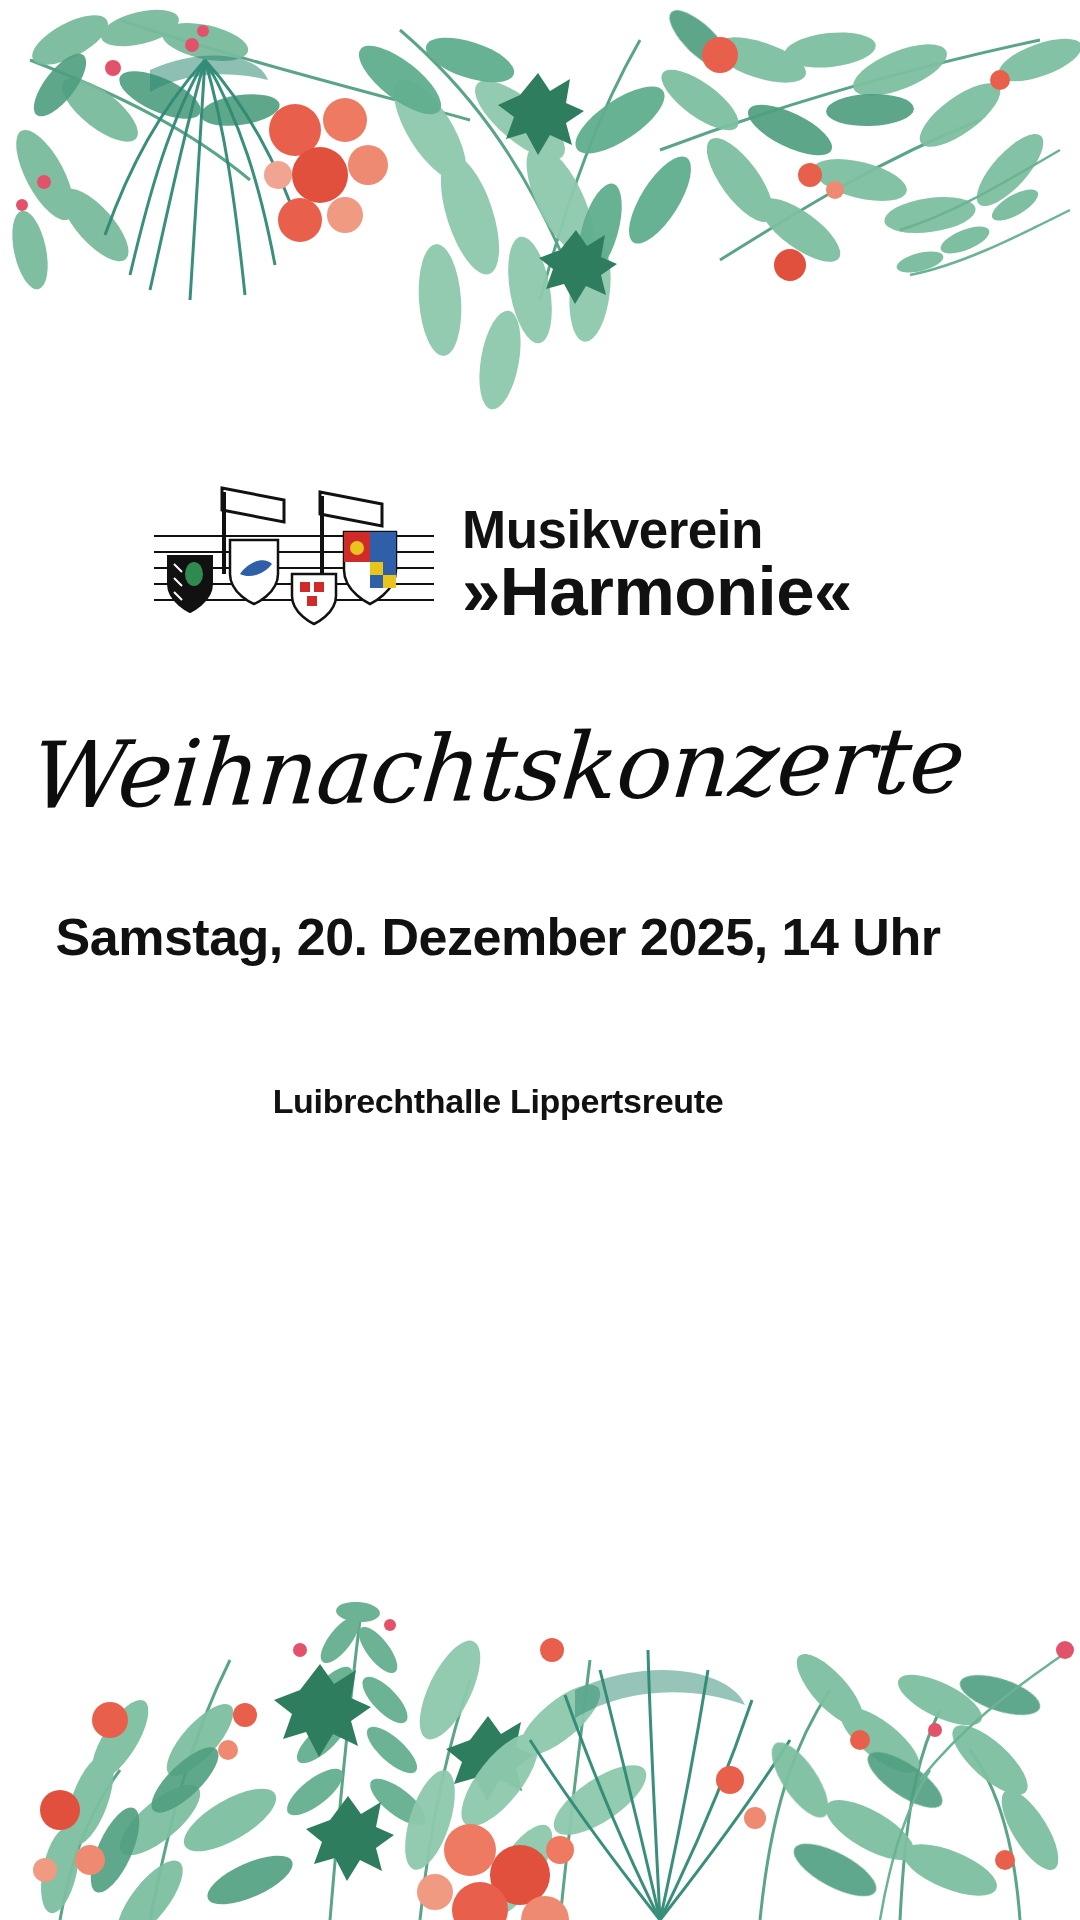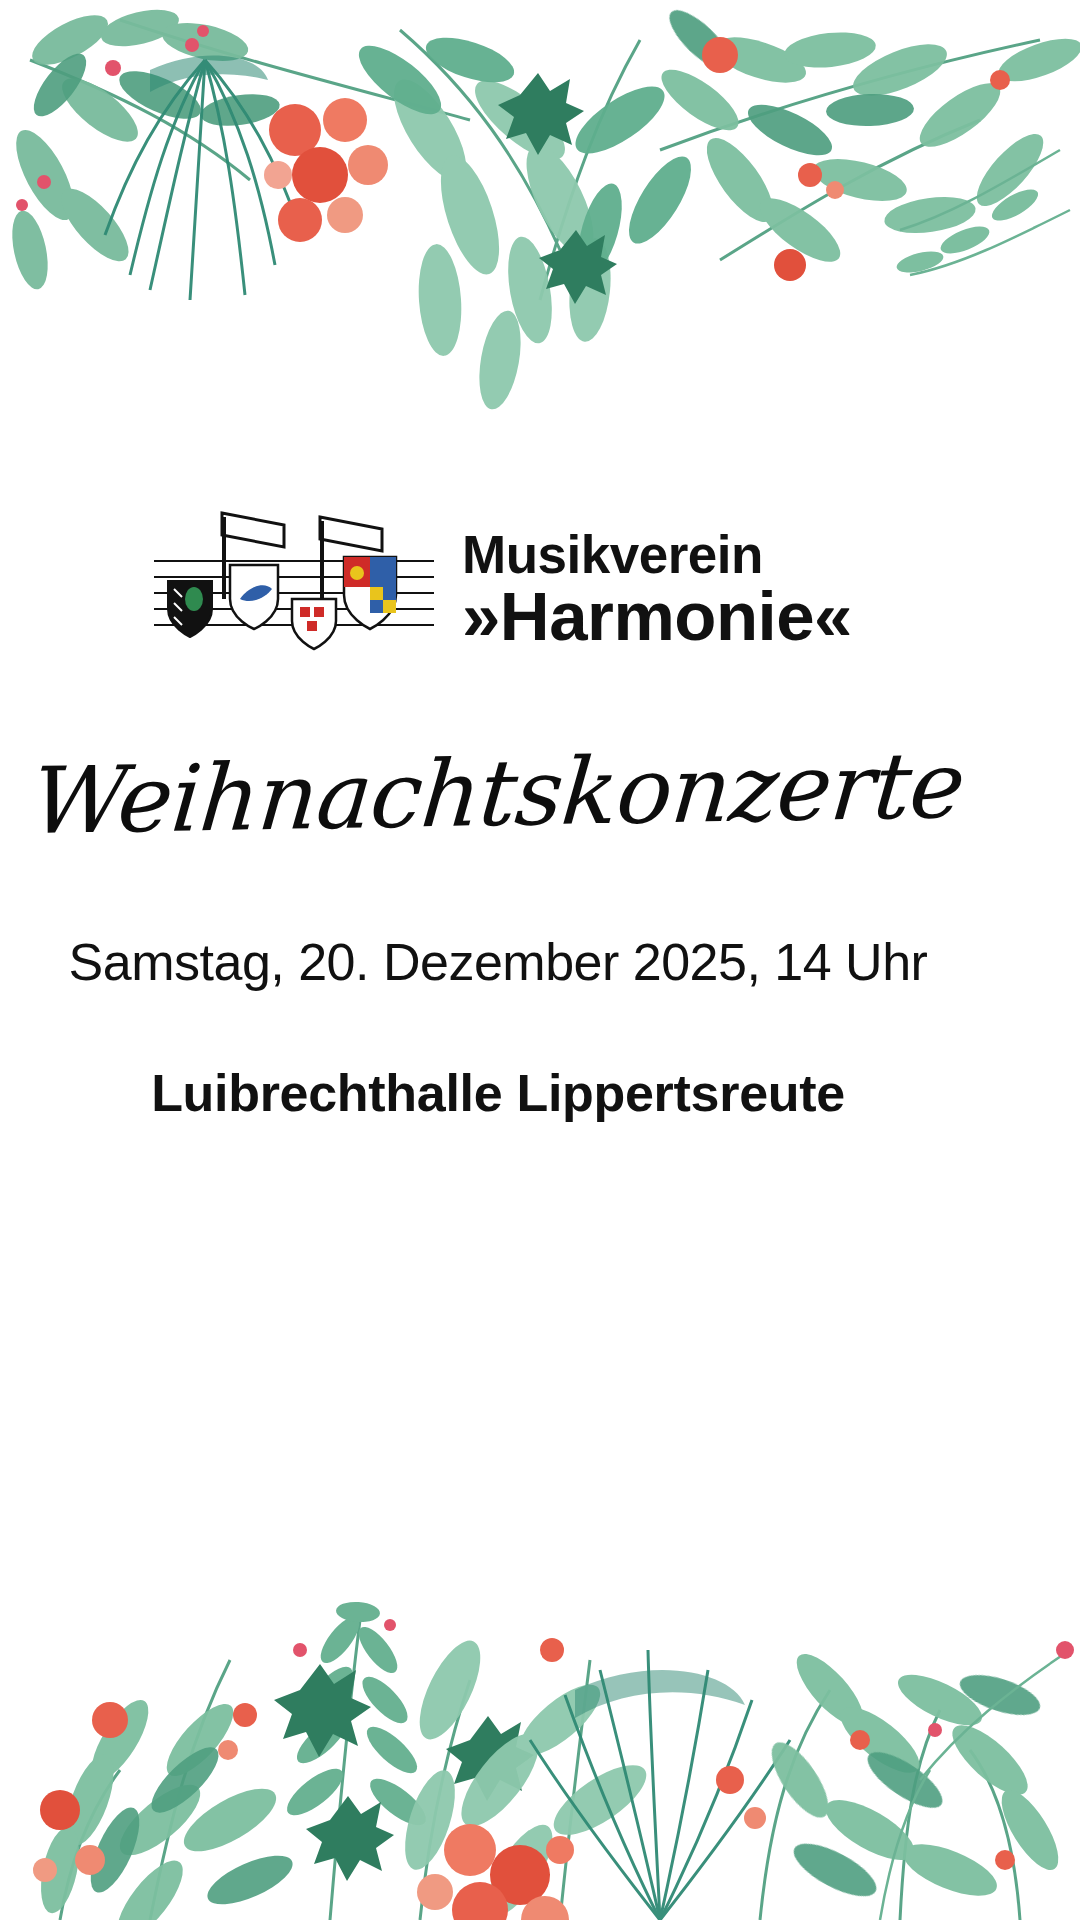--- a/index.html
+++ b/index.html
@@ -37,21 +37,21 @@
   }
   .deco-bottom {
     bottom: 0;
     height: 700px;
   }
   .deco svg { display: block; width: 100%; height: 100%; }
 
   
   .content {
     position: absolute;
-    top: 500px;
+    top: 475px;
     left: 0;
     width: 996px;
     text-align: center;
   }
 
   .logo-block {
     display: flex;
     align-items: center;
     justify-content: center;
     gap: 18px;
@@ -88,28 +88,28 @@
     letter-spacing: -1px;
     transform: skewX(-6deg) rotate(-1deg);
     color: #0d0d0d;
   }
 
   .dates {
     margin-top: 80px;
   }
   .dates .line {
     font-size: 52px;
-    font-weight: normal;
+    font-weight: bold;
     letter-spacing: -0.5px;
     line-height: 1.38;
   }
 
   .venue {
-    margin-top: 64px;
-    font-size: 52px;
+    margin-top: 108px;
+    font-size: 34px;
     font-weight: bold;
     letter-spacing: -0.3px;
   }
 </style>
 </head>
 <body>
 
 <div class="poster">
 
   <div class="deco deco-top">

